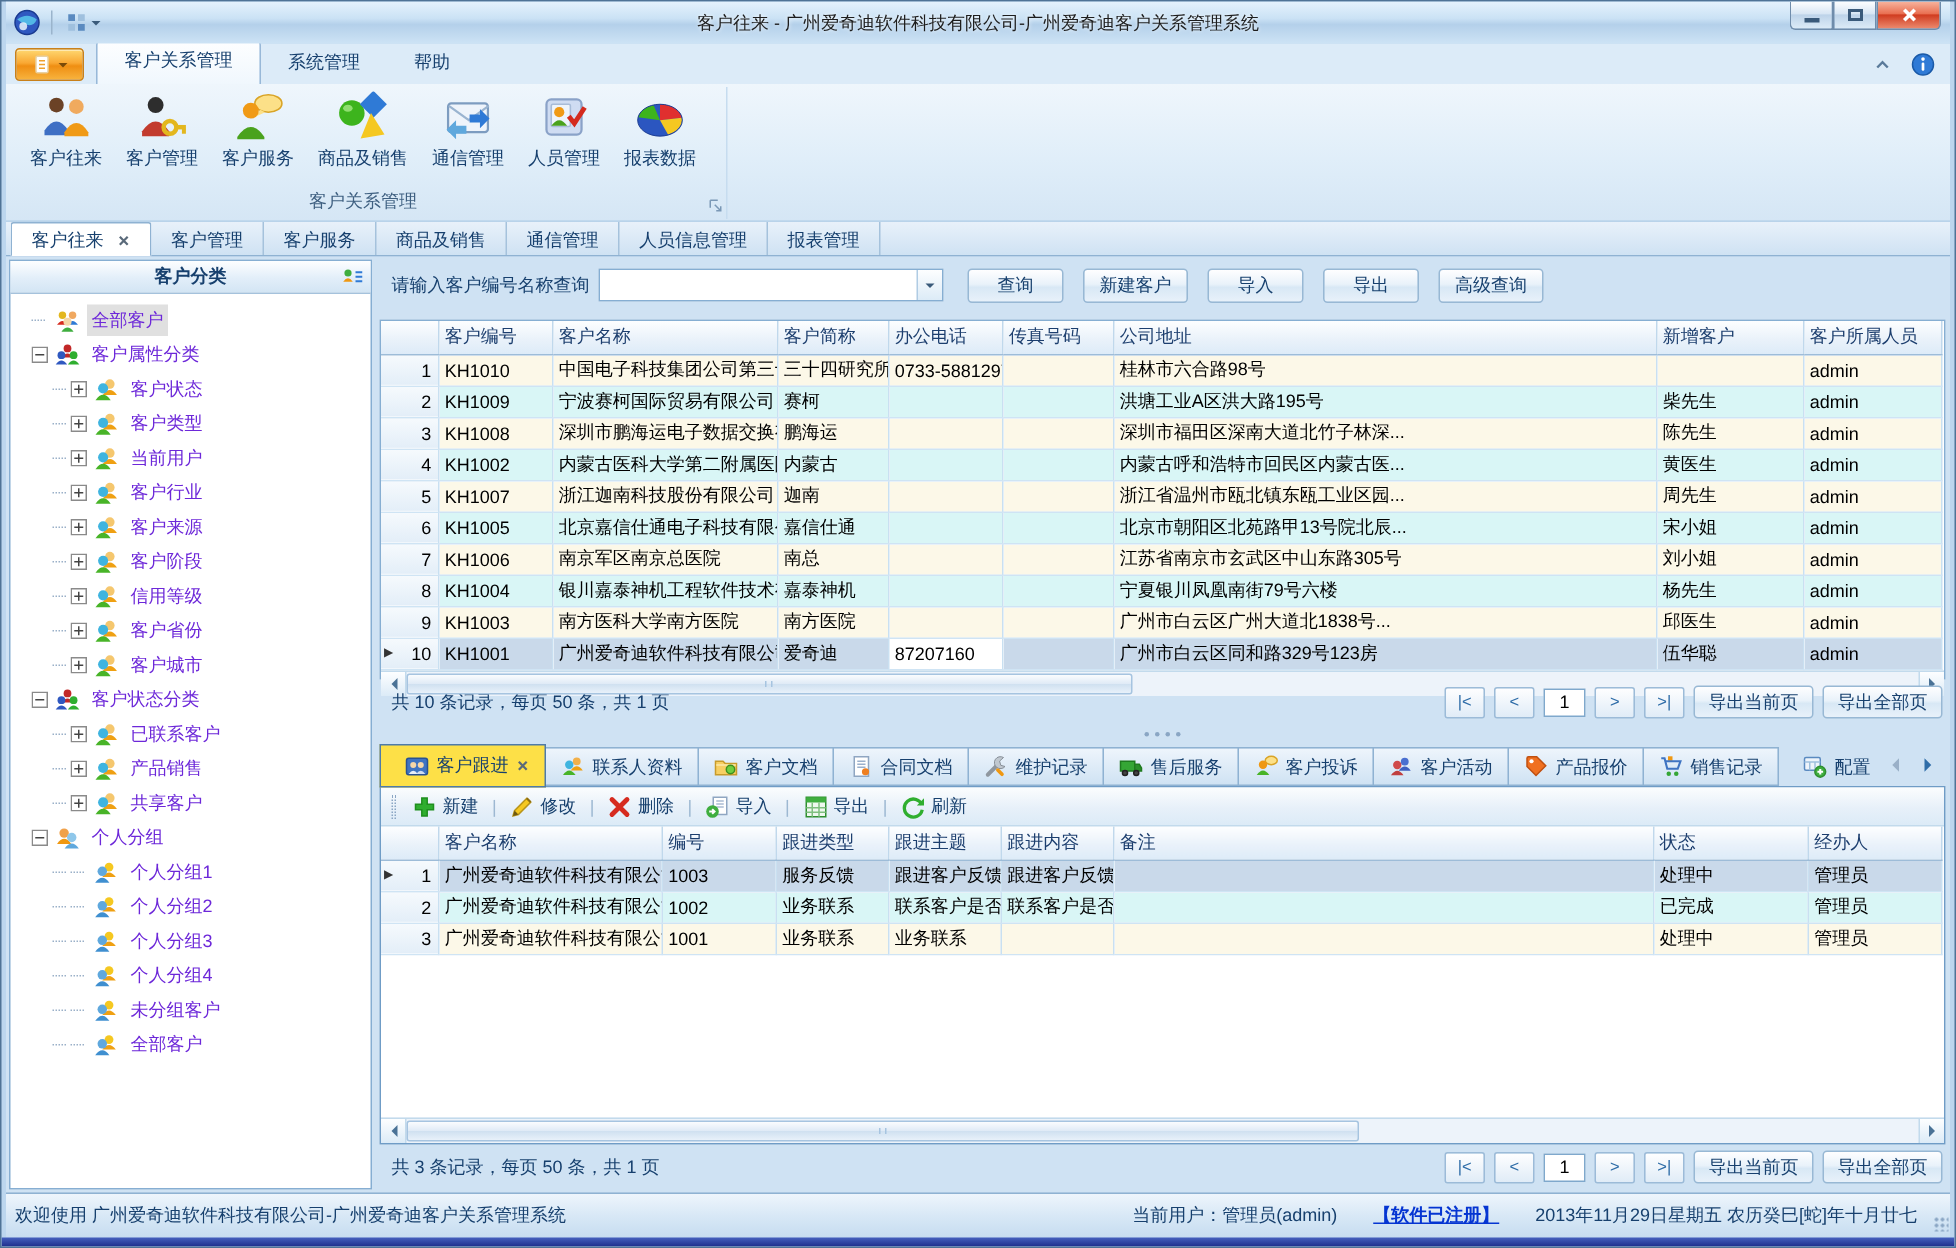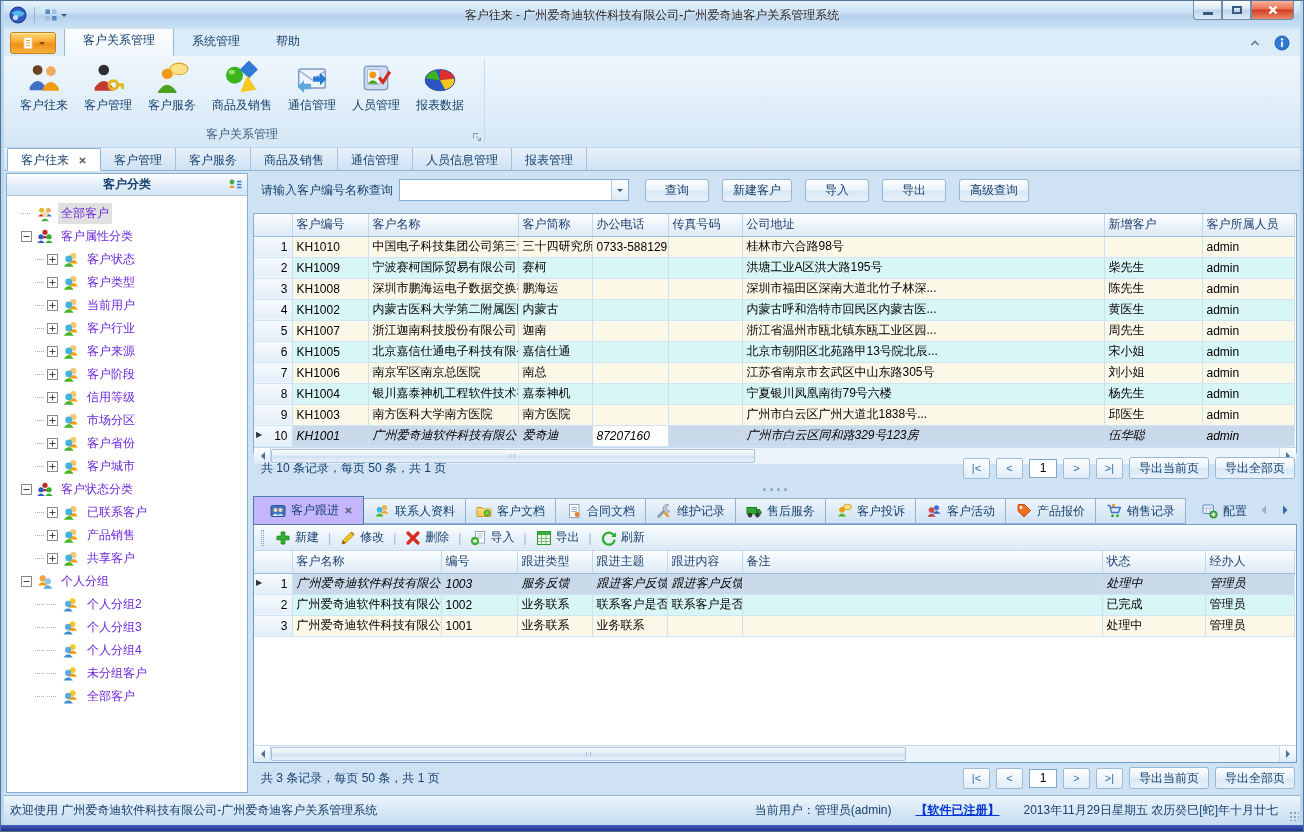--- a/index.html
+++ b/index.html
@@ -95,21 +95,21 @@
     background:linear-gradient(#fdfeff,#eaf2fa 55%,#ddebf8);
     border-right:1px solid #c0d8ec;border-bottom:1px solid #9dbcd8;overflow:hidden;white-space:nowrap;}
   table.grid td{height:21px;padding:0 4px;border-right:1px solid #c9e0f1;border-bottom:1px solid #cfe4f4;
     overflow:hidden;white-space:nowrap;color:#000;}
   td.rownum,th.rownum{background:linear-gradient(#f6fafd,#e3eef8);border-right:1px solid #a8c6e0;
     border-bottom:1px solid #b8d2e8;text-align:right;padding:0 5px 0 2px;color:#222;}
   td.rownum{position:relative;}
   td.rownum .marker{position:absolute;left:2px;top:4px;font-family:"DejaVu Sans",sans-serif;font-size:8px;color:#333;}
   tr.row-odd td:not(.rownum){background:#fcf8e8;}
   tr.row-even td:not(.rownum){background:#d9f6f6;}
-  tr.row-selected td:not(.rownum){background:#c9d9ea;font-style:italic;}
+  tr.row-selected td:not(.rownum){background:#c9d9ea;}
   tr.row-selected td.cell-white{background:#fff;}
 
   
   .hscroll{height:17px;flex:none;border-top:1px solid #c2daec;background:#edf3fa;display:flex;}
   .sbtn{width:17px;flex:none;display:flex;align-items:center;justify-content:center;
     background:linear-gradient(#fdfeff,#dcebf7);}
   .sbtn.l{border-right:1px solid #c2daec;} .sbtn.r{border-left:1px solid #c2daec;}
   .tri-l{width:0;height:0;border:4px solid transparent;border-right-color:#4a7296;margin-right:3px;}
   .tri-r{width:0;height:0;border:4px solid transparent;border-left-color:#4a7296;margin-left:3px;}
   .track{flex:1;position:relative;margin:1px 0;}
@@ -132,21 +132,21 @@
   .pager .export-btn:first-of-type{margin-left:8px;}
 
   .hsplit{height:12px;flex:none;display:flex;align-items:center;justify-content:center;gap:4px;}
   .hsplit i{width:3px;height:3px;background:#8aa6c4;border-radius:50%;}
 
   
   .detail-tabs-row{height:29px;flex:none;display:flex;align-items:flex-end;}
   .dtl-tab{height:26px;padding:0 10px;display:flex;align-items:center;gap:5px;
     background:linear-gradient(#eef5fc,#cfe2f3);border:1px solid #8fb2d2;border-left:none;color:#17406e;white-space:nowrap;}
   .dtl-tab.first{border-left:1px solid #8fb2d2;}
-  .dtl-tab.active{background:#c4b5fd;border:1px solid #4f7ba8;height:29px;margin-bottom:-1px;position:relative;z-index:2;padding-left:16px;}
+  .dtl-tab.active{background:#fde047;border:1px solid #4f7ba8;height:29px;margin-bottom:-1px;position:relative;z-index:2;padding-left:16px;}
   .dtl-tab.config{background:transparent;border:none;margin-left:6px;color:#17406e;}
   .tab-arrows{margin-left:auto;display:flex;gap:7px;align-items:center;margin:0 6px 7px auto;}
   .detail-frame{flex:1;border:1px solid #6f9cc6;background:#fff;display:flex;flex-direction:column;min-height:0;}
   .toolbar{height:26px;flex:none;display:flex;align-items:center;gap:9px;padding-left:7px;
     background:linear-gradient(#fbfdfe,#e7f0f9 55%,#dcebf7);border-bottom:1px solid #c2daec;}
   .tgrip{width:3px;height:16px;border-left:1px dotted #8aa6c4;border-right:1px dotted #8aa6c4;margin-right:2px;}
   .titem{display:flex;align-items:center;gap:4px;color:#17406e;}
   .tsep{color:#9db8d2;}
 
   
@@ -495,37 +495,20 @@
               <rect x=".5" y=".5" width="10" height="10" fill="#fff" stroke="#8a8a8a"></rect>
               <path d="M2.5 5.5 h6" stroke="#444"></path>
               <path d="M5.5 2.5 v6" stroke="#444"></path>
             </svg>
             <svg class="icon ic18" viewBox="0 0 16 16">
               <circle cx="10" cy="4.5" r="2.8" fill="#f5c76e"></circle>
               <path d="M5.8 11 q4.2 -6 8.4 0 z" fill="#efa012"></path>
               <circle cx="6" cy="7" r="3" fill="#3fb4df"></circle>
               <path d="M1.5 14 q4.5 -6.5 9 0 z" fill="#48b428"></path>
             </svg>
-            <span class="tree-label ">市场分区</span>
-          </div>
-          <div class="tree-row">
-            <span class="sp"></span>
-            <span class="sp"></span>
-            <span class="stub"></span>
-            <svg class="exp" viewBox="0 0 11 11">
-              <rect x=".5" y=".5" width="10" height="10" fill="#fff" stroke="#8a8a8a"></rect>
-              <path d="M2.5 5.5 h6" stroke="#444"></path>
-              <path d="M5.5 2.5 v6" stroke="#444"></path>
-            </svg>
-            <svg class="icon ic18" viewBox="0 0 16 16">
-              <circle cx="10" cy="4.5" r="2.8" fill="#f5c76e"></circle>
-              <path d="M5.8 11 q4.2 -6 8.4 0 z" fill="#efa012"></path>
-              <circle cx="6" cy="7" r="3" fill="#3fb4df"></circle>
-              <path d="M1.5 14 q4.5 -6.5 9 0 z" fill="#48b428"></path>
-            </svg>
             <span class="tree-label ">客户省份</span>
           </div>
           <div class="tree-row">
             <span class="sp"></span>
             <span class="sp"></span>
             <span class="stub"></span>
             <svg class="exp" viewBox="0 0 11 11">
               <rect x=".5" y=".5" width="10" height="10" fill="#fff" stroke="#8a8a8a"></rect>
               <path d="M2.5 5.5 h6" stroke="#444"></path>
               <path d="M5.5 2.5 v6" stroke="#444"></path>
@@ -611,20 +594,34 @@
               <rect x=".5" y=".5" width="10" height="10" fill="#fff" stroke="#8a8a8a"></rect>
               <path d="M2.5 5.5 h6" stroke="#444"></path>
             </svg>
             <svg class="icon ic18" viewBox="0 0 16 16">
               <circle cx="6" cy="4.8" r="2.8" fill="#f0a14a"></circle>
               <path d="M1.8 11.2 q4.2 -6 8.4 0 z" fill="#ef9812"></path>
               <circle cx="10.5" cy="7.4" r="2.8" fill="#8fc7ea"></circle>
               <path d="M6.3 13.9 q4.2 -6 8.4 0 z" fill="#5fa8dd"></path>
             </svg>
             <span class="tree-label ">个人分组</span>
+          </div>
+          <div class="tree-row">
+            <span class="sp"></span>
+            <span class="sp"></span>
+            <span class="stub"></span>
+            <span class="stub"></span>
+            <span style="width:3px"></span>
+            <svg class="icon ic18" viewBox="0 0 16 16">
+              <circle cx="9.5" cy="4.5" r="2.6" fill="#f5c821"></circle>
+              <path d="M5.5 10.4 q4 -5.5 8 0 z" fill="#efa012"></path>
+              <circle cx="5.5" cy="7" r="2.8" fill="#5fa8dd"></circle>
+              <path d="M1.3 13.8 q4.2 -6 8.4 0 z" fill="#3f8fd0"></path>
+            </svg>
+            <span class="tree-label ">个人分组1</span>
           </div>
           <div class="tree-row">
             <span class="sp"></span>
             <span class="sp"></span>
             <span class="stub"></span>
             <span class="stub"></span>
             <span style="width:3px"></span>
             <svg class="icon ic18" viewBox="0 0 16 16">
               <circle cx="9.5" cy="4.5" r="2.6" fill="#f5c821"></circle>
               <path d="M5.5 10.4 q4 -5.5 8 0 z" fill="#efa012"></path>

